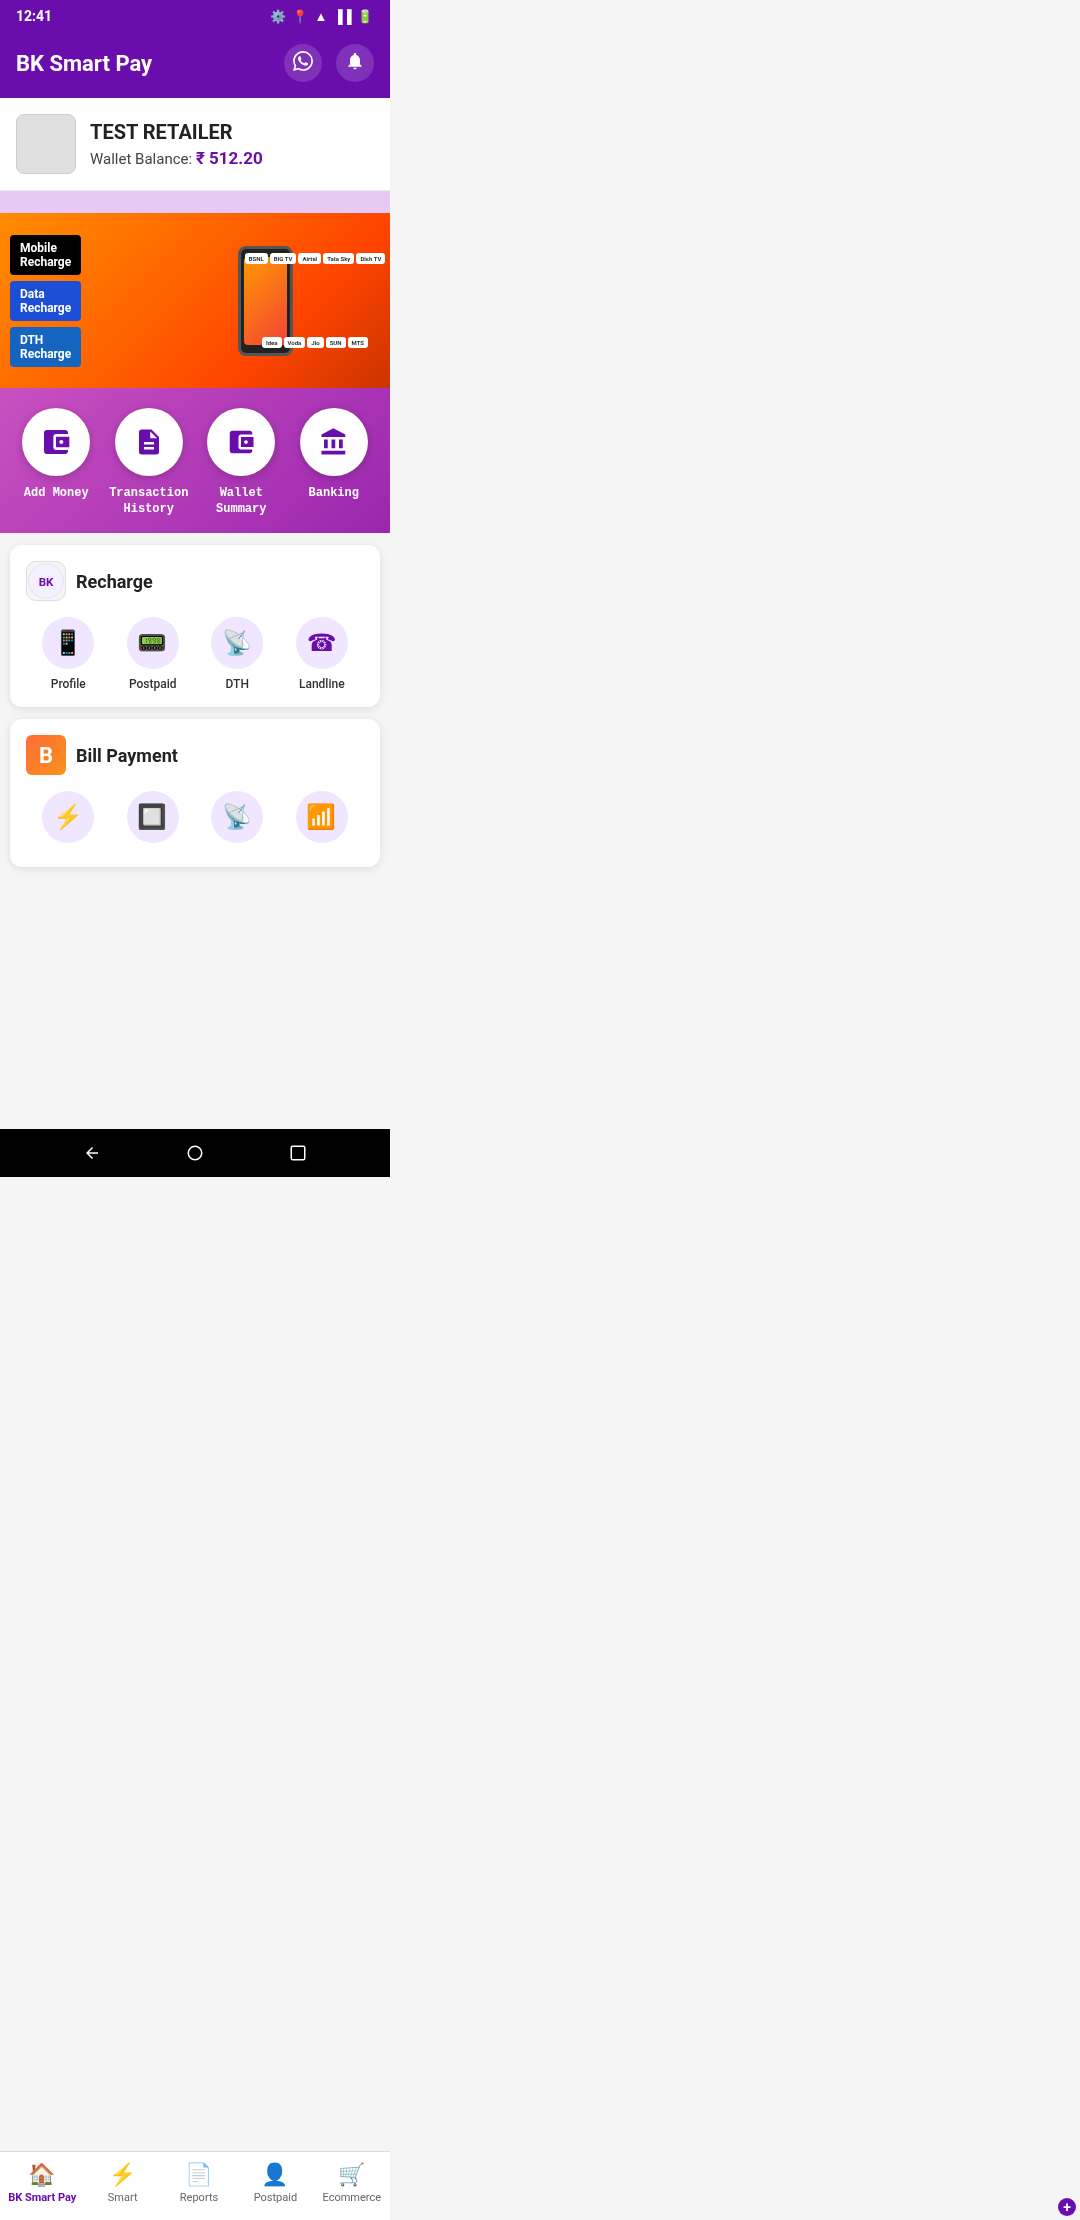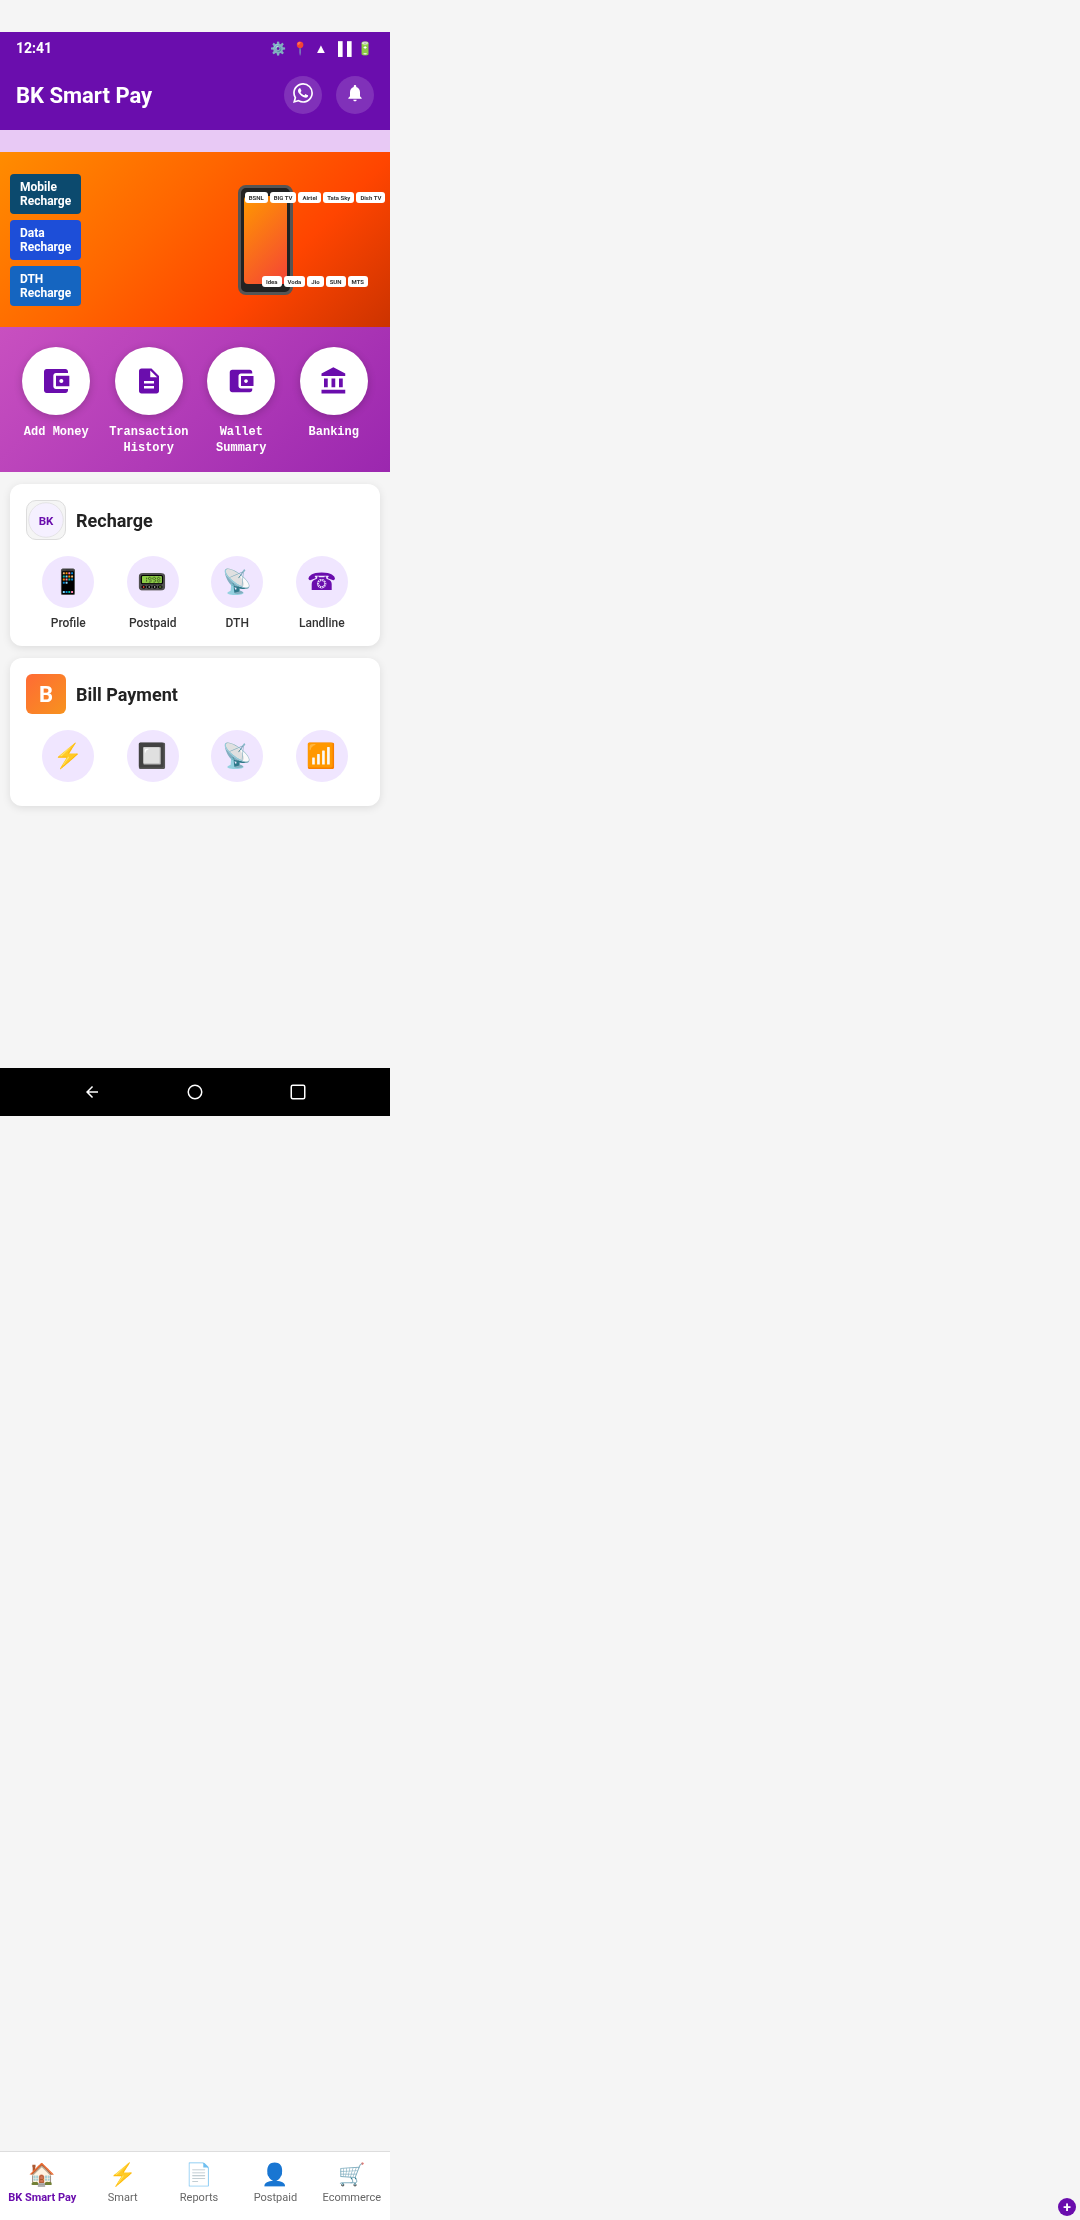--- a/index.html
+++ b/index.html
@@ -15,21 +15,20 @@
     
     .status-bar {
       background: #6a0dad;
       color: white;
       display: flex;
       justify-content: space-between;
       align-items: center;
       padding: 8px 16px;
       font-size: 13px;
       font-weight: bold;
-      margin-top: 32px;
     }
     .status-bar .time { font-size: 14px; font-weight: bold; }
     .status-icons { display: flex; gap: 6px; align-items: center; }
 
     
     .app-header {
       background: #6a0dad;
       color: white;
       display: flex;
       justify-content: space-between;
@@ -108,21 +107,21 @@
     }
     .banner-label {
       background: #1d4ed8;
       color: white;
       padding: 6px 10px;
       border-radius: 4px;
       font-size: 12px;
       font-weight: bold;
       white-space: nowrap;
     }
-    .banner-label.green { background: #0c4a6e; }
+    .banner-label.green { background: #000000; }
     .banner-label.blue { background: #1565c0; }
     .banner-phone {
       position: absolute;
       right: 80px;
       top: 0;
       bottom: 0;
       width: 90px;
       display: flex;
       align-items: center;
       justify-content: center;
@@ -349,20 +348,30 @@
         <svg width="20" height="20" viewBox="0 0 24 24" fill="white">
           <path d="M12 22c1.1 0 2-.9 2-2h-4c0 1.1.9 2 2 2zm6-6v-5c0-3.07-1.64-5.64-4.5-6.32V4c0-.83-.67-1.5-1.5-1.5s-1.5.67-1.5 1.5v.68C7.63 5.36 6 7.92 6 11v5l-2 2v1h16v-1l-2-2z"></path>
         </svg>
       </span>
     </button>
   </div>
 </div>
 
 <div class="main-content">
 
+  <div class="profile-section">
+    <div class="profile-avatar"></div>
+    <div class="profile-info">
+      <div class="profile-name">TEST RETAILER</div>
+      <div class="profile-balance">
+        <span>Wallet Balance:</span>
+        <span class="balance-amount">₹  512.20</span>
+      </div>
+    </div>
+  </div>
 
   <div class="purple-bar"></div>
 
   <div class="banner-section">
     <div class="banner-bg"></div>
     <div class="banner-content">
       <div class="banner-labels">
         <div class="banner-label green">Mobile<br>Recharge</div>
         <div class="banner-label">Data<br>Recharge</div>
         <div class="banner-label blue">DTH<br>Recharge</div>

